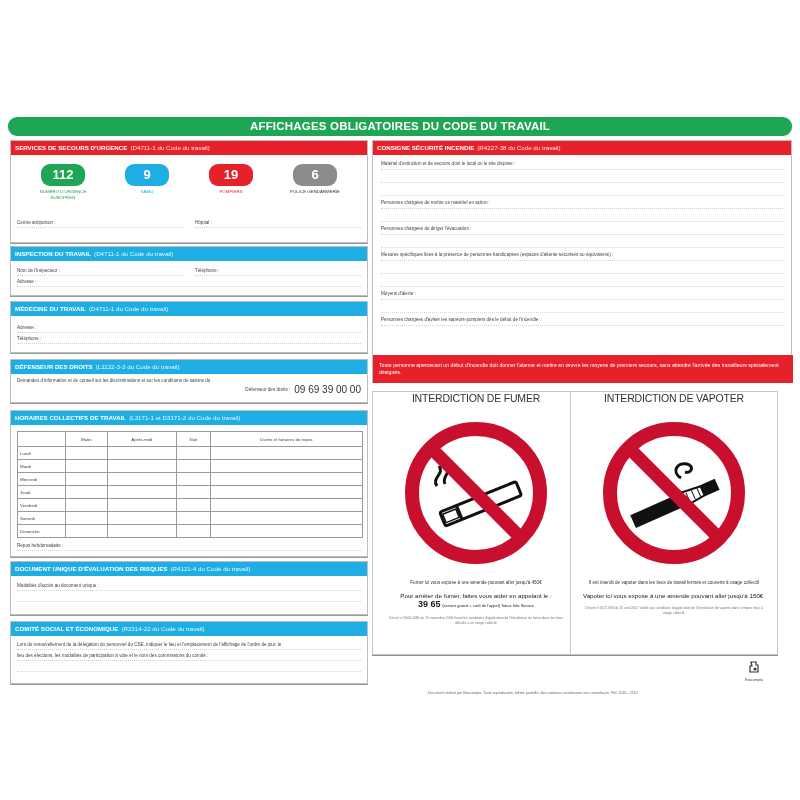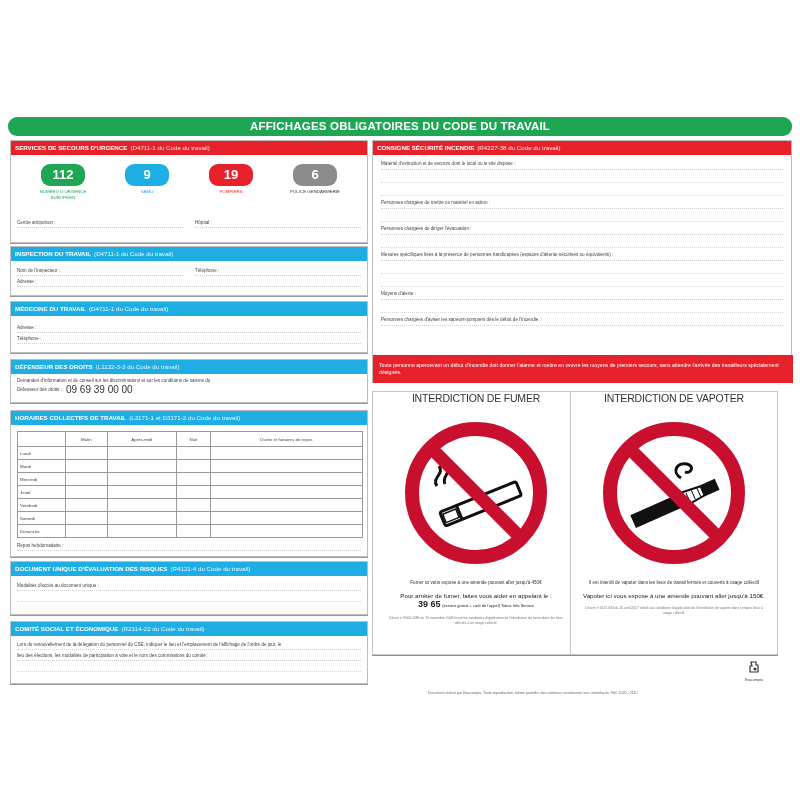--- a/index.html
+++ b/index.html
@@ -41,21 +41,21 @@
   .numbers { display: flex; justify-content: space-around; padding: 9px 10px 0 10px; height: 62px; }
   .num-box { width: 60px; text-align: center; }
   .num-badge {
     width: 44px; height: 22px; margin: 0 auto; border-radius: 9px; color: #fff;
     font-weight: bold; font-size: 13px; line-height: 22px;
   }
   .num-label { font-size: 4.4px; margin-top: 3px; line-height: 5.5px; }
 
   .phone-big { font-size: 10px; color: #333; margin-left: 4px; font-family: "Liberation Sans", sans-serif; }
   .defender-line { font-size: 4.6px; color: #444; margin: 4px 6px 0 6px; }
-  .defender-row { font-size: 4.6px; color: #444; margin: 1px 6px 0 6px; display: flex; align-items: center; }
+  .defender-row { font-size: 4.6px; color: #444; margin: 1px 6px 0 6px; display: flex; align-items: center; justify-content: flex-end; }
 
   
   .sched-table {
     margin: 6px 6px 0 6px; width: 346px; border-collapse: collapse; border: 1.5px solid #8c8c8c;
   }
   .sched-table th, .sched-table td {
     border: 1px solid #9a9a9a; font-size: 4.4px; font-weight: normal; color: #444;
     height: 13px; padding: 0 2px;
   }
   .sched-table th { text-align: center; height: 15px; }

